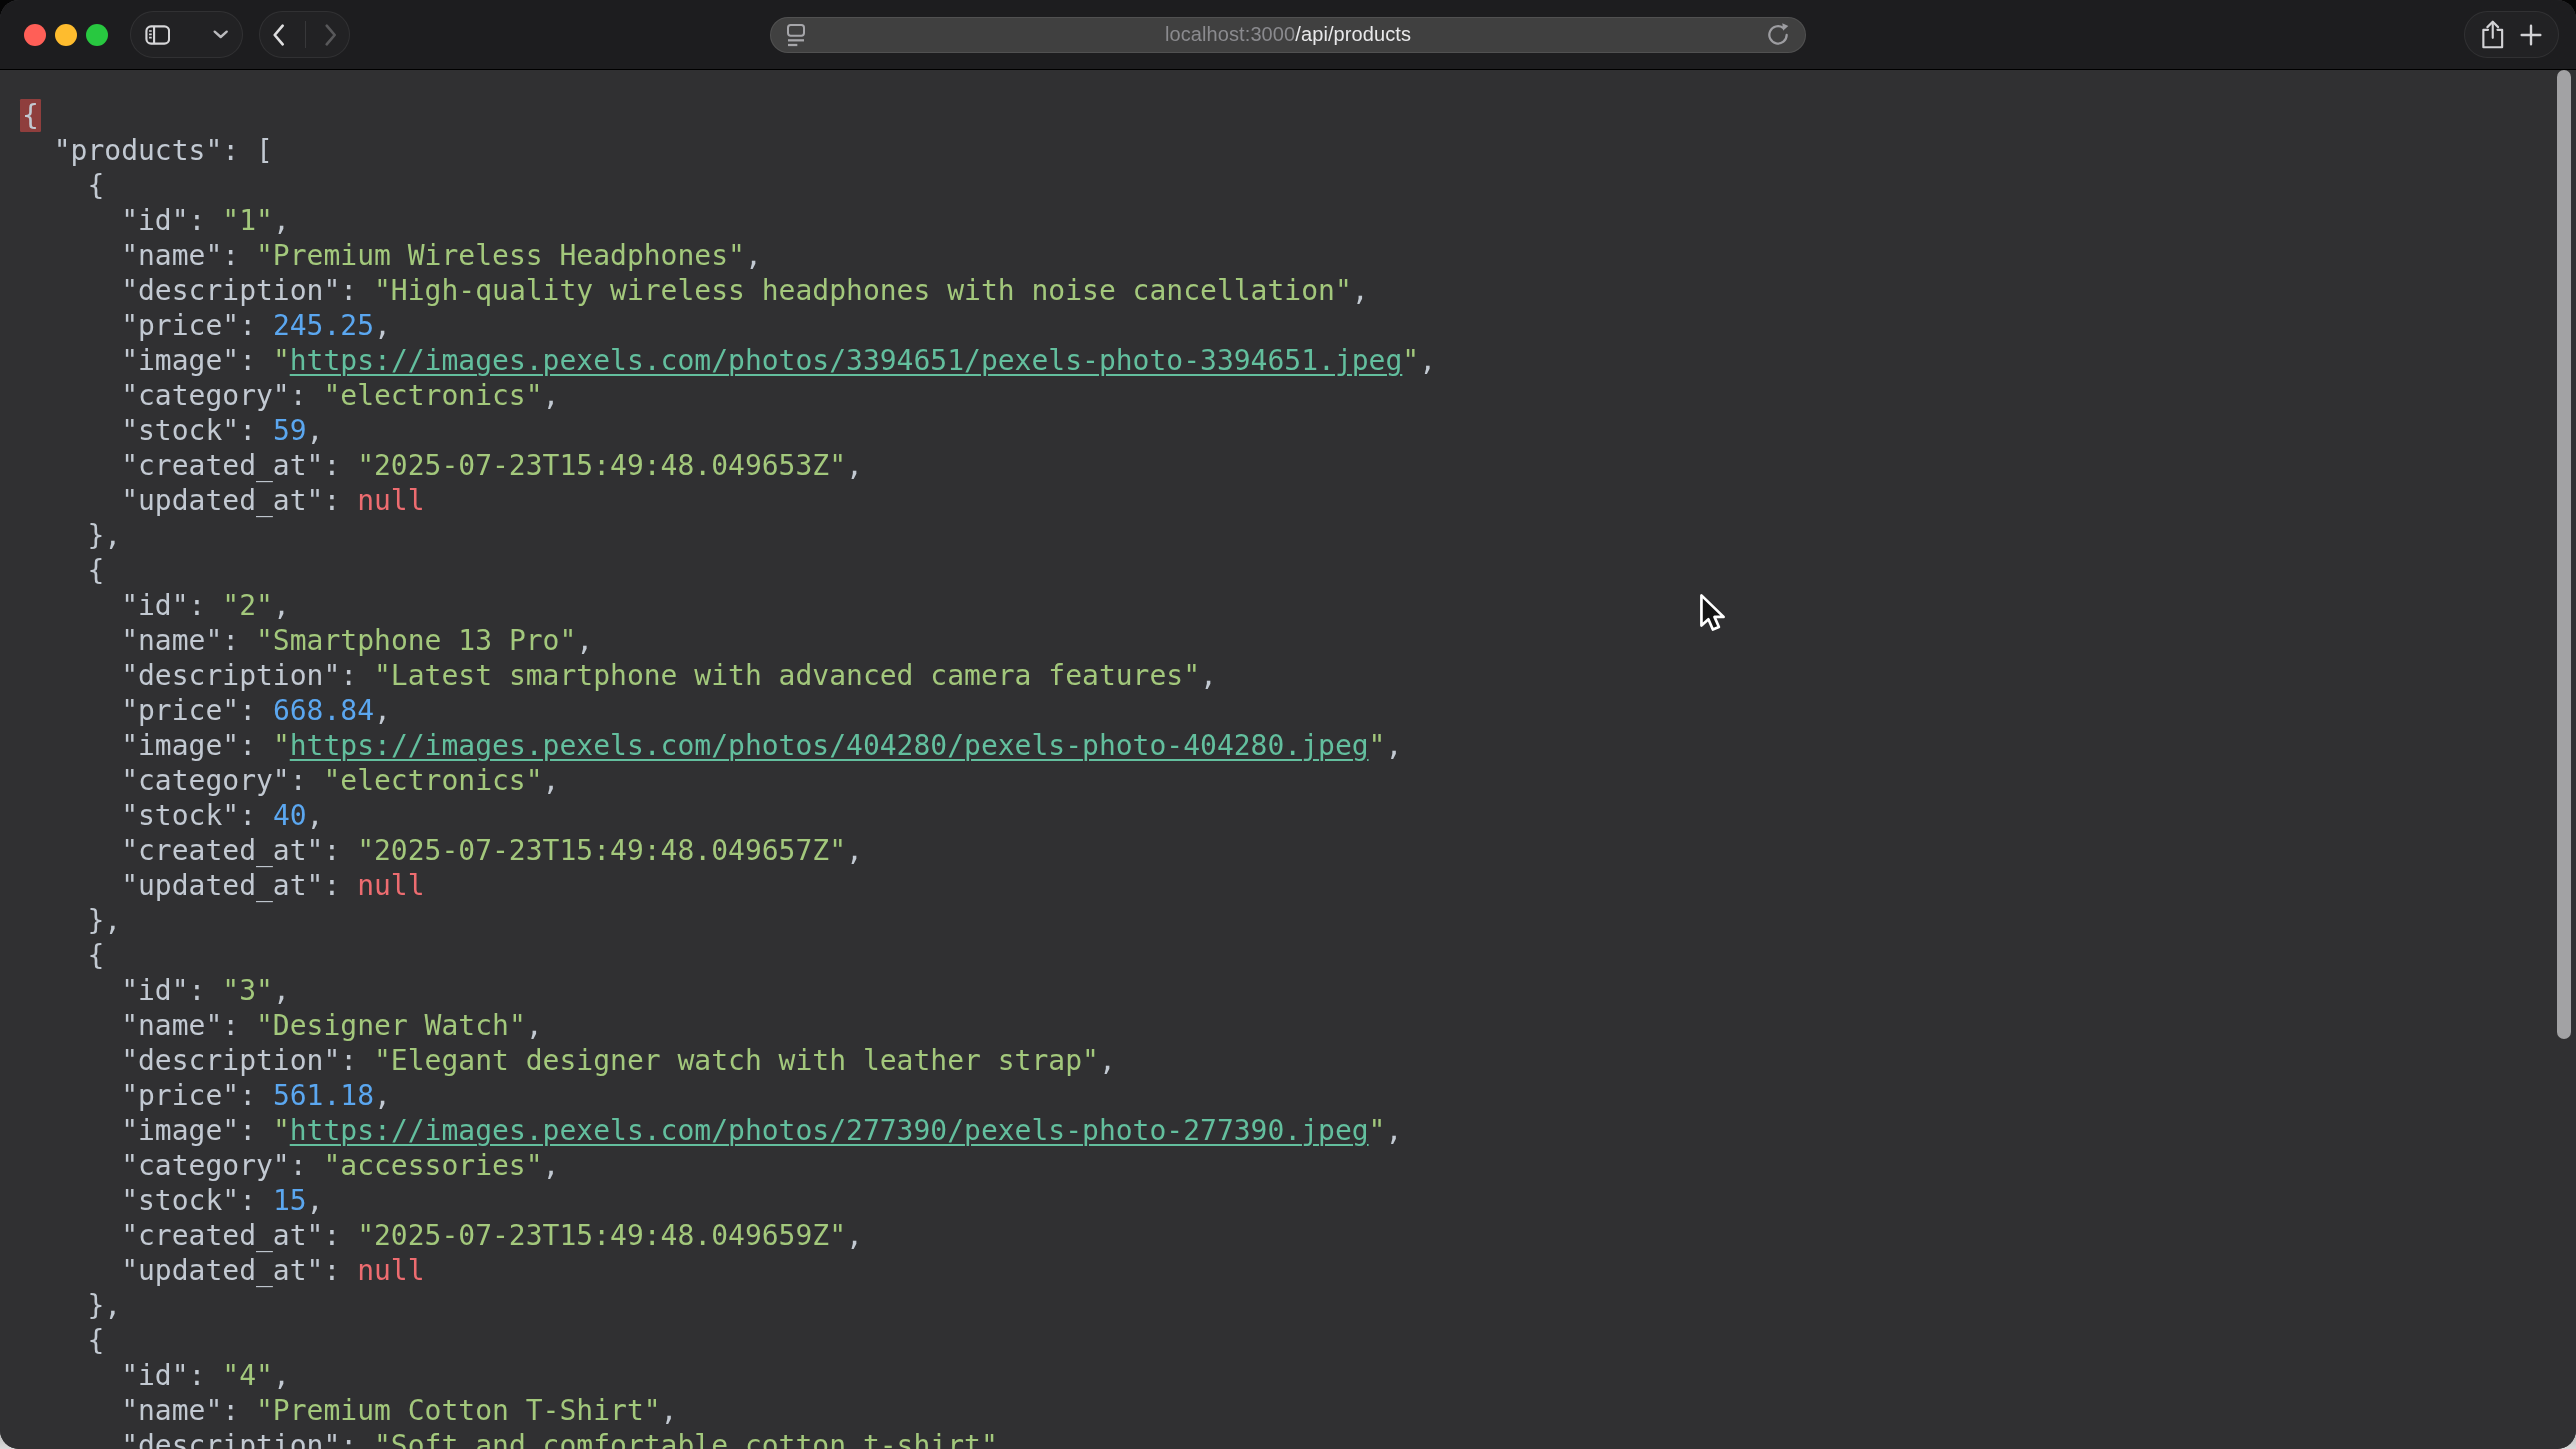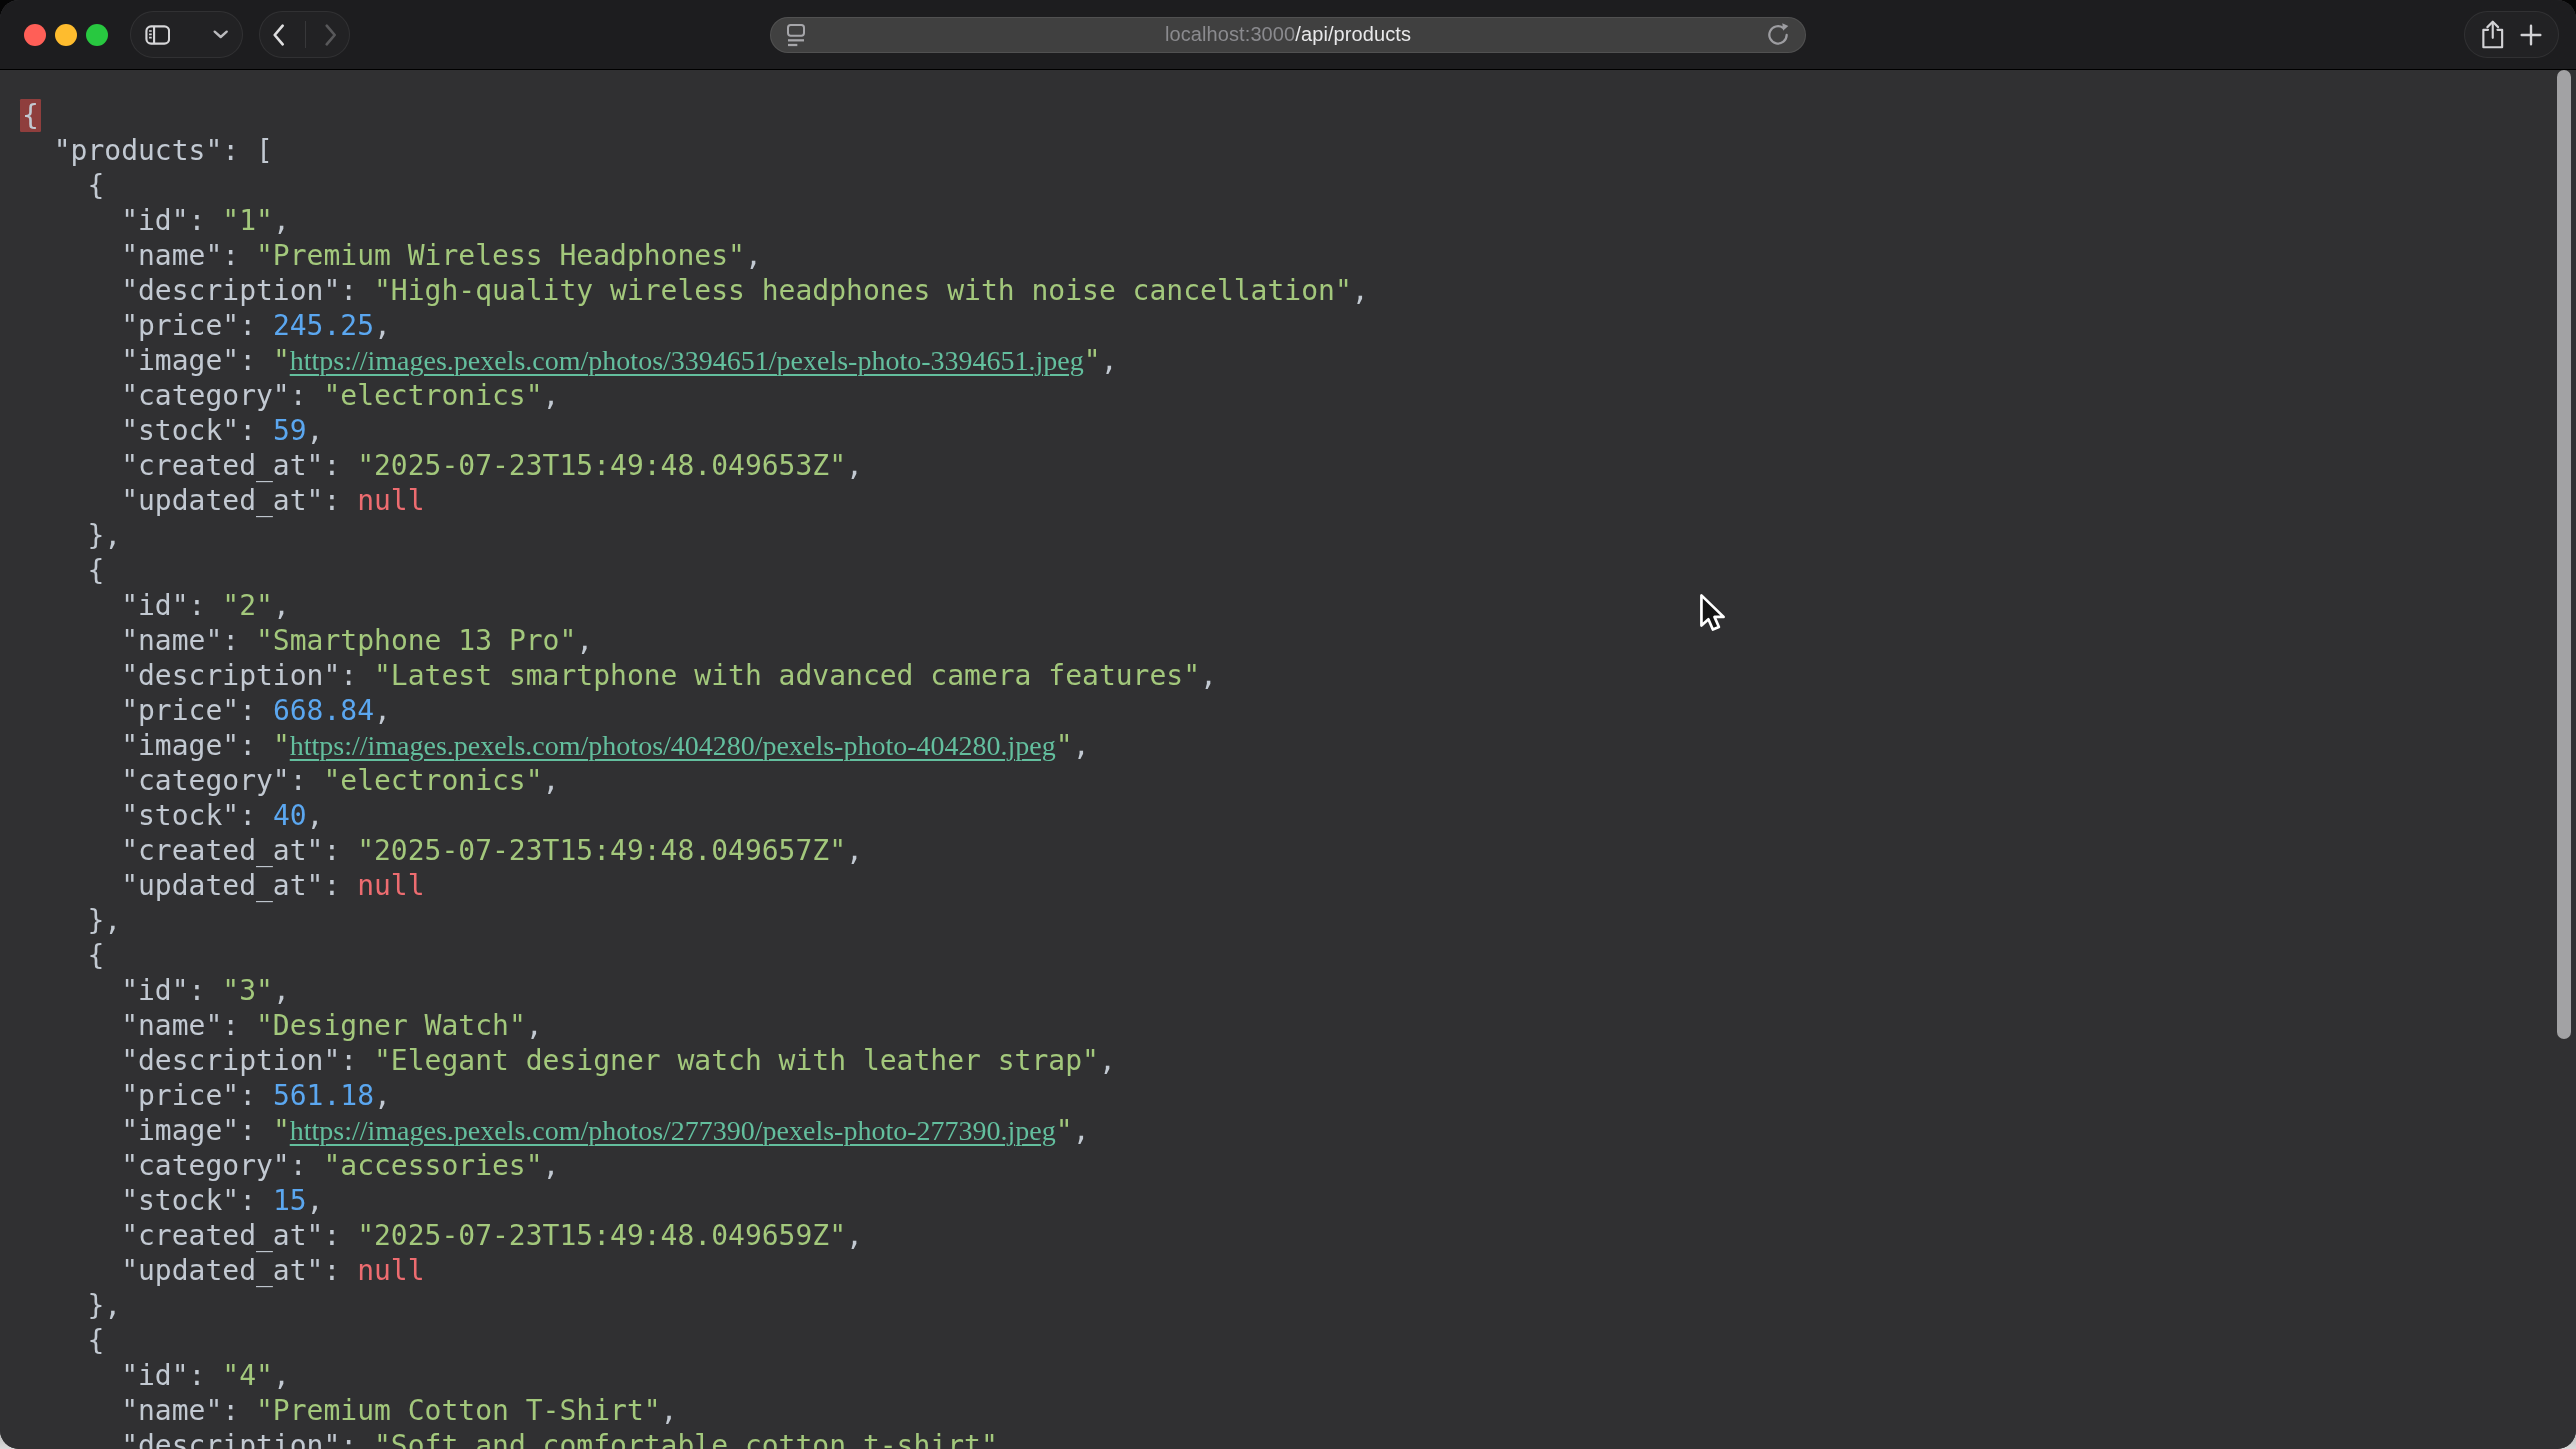--- a/index.html
+++ b/index.html
@@ -29,21 +29,21 @@
   .right-group { margin-left:auto; width:95px; justify-content:space-between; padding:0 14.8px; }
   .iconbtn { display:flex; align-items:center; justify-content:center; background:none; border:none; cursor:default; }
   .content { flex:1; position:relative; background:var(--background,#303032); overflow:hidden; }
   pre.json { margin:0; padding:27.5px 0 0 20px;
              font-family:"DejaVu Sans Mono", monospace; font-size:28px; line-height:35px;
              color:var(--key,#c2c9d2); }
   pre.json .s { color:var(--string,#a3c87c); }
   pre.json .n { color:var(--number,#5ba7f0); }
   pre.json .z { color:var(--null,#ed6c70); }
   pre.json .a { color:var(--link,#63bf9e); text-decoration:underline;
-                text-decoration-thickness:2px; text-underline-offset:4px;font-family:Liberation Serif, serif; }
+                text-decoration-thickness:2px; text-underline-offset:4px; }
   pre.json .hl { background:var(--match-highlight-bg,#8f3e3d); padding:0 2px; border-radius:1.3px; }
   .scroll-thumb { position:absolute; right:4.7px; top:0; width:14px; height:969px;
                   border-radius:7.4px; background:#a2a2a4; }
   .cursor { position:absolute; left:1690px; top:520px; z-index:9; pointer-events:none; }
 </style>
 </head>
 <body>
 
 <div class="window">
 

